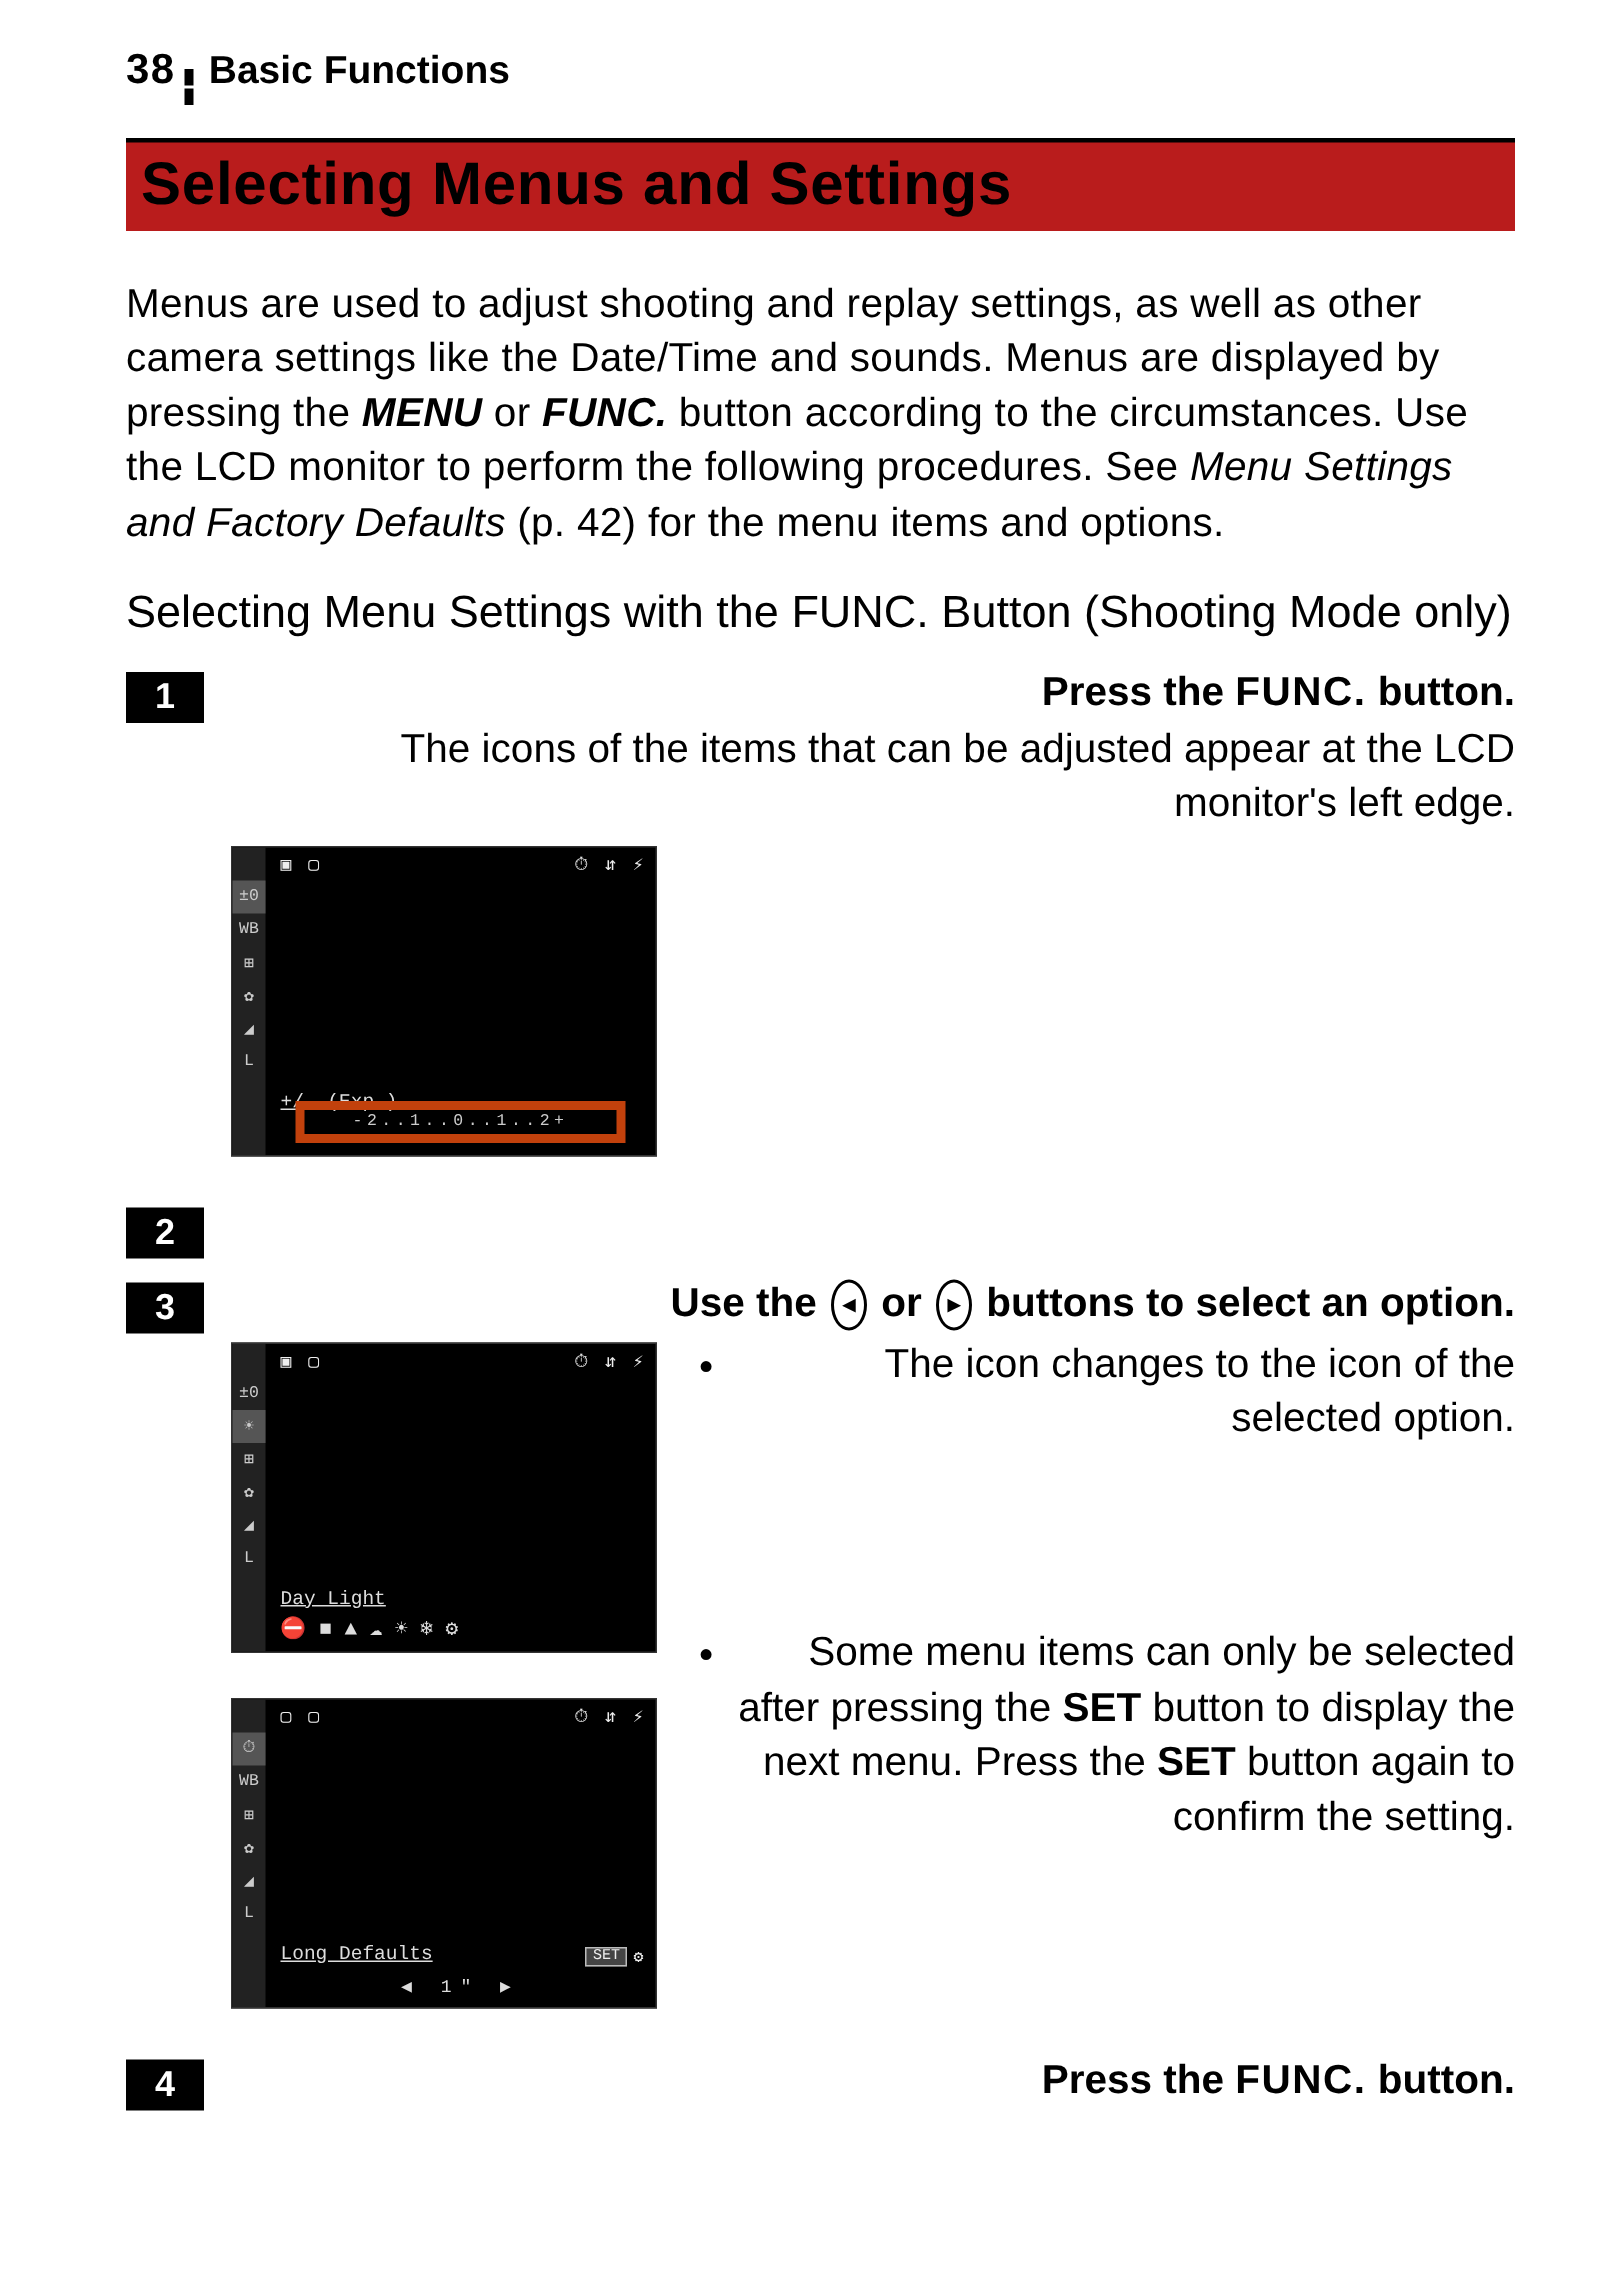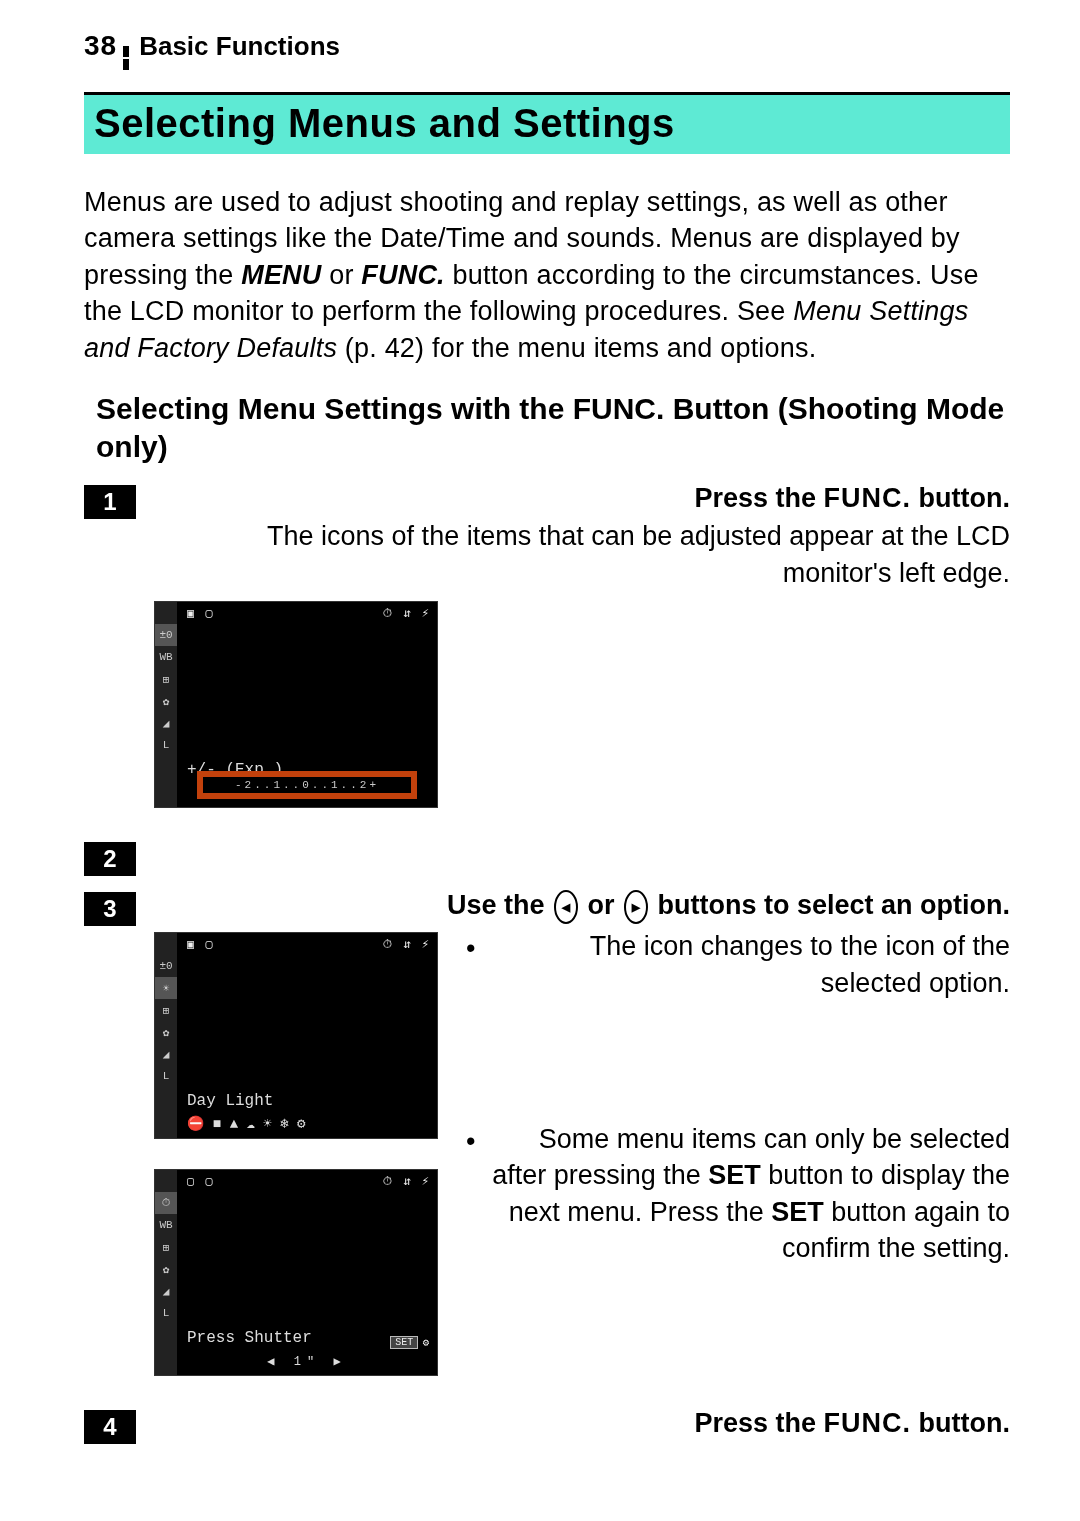--- a/index.html
+++ b/index.html
@@ -41,21 +41,21 @@
     width: 6px;
     height: 11px;
     background: #000;
   }
   .header .section {
     font-size: 26px;
   }
   
   .title-bar {
     border-top: 3px solid #000;
-    background: #5eead4;
+    background: #b91c1c;
     padding: 6px 10px 8px 10px;
     margin-bottom: 30px;
   }
   .title-bar h1 {
     margin: 0;
     font-size: 40px;
     font-weight: 800;
     letter-spacing: 0.5px;
     color: #000;
   }
@@ -68,22 +68,22 @@
   .intro .menu, .intro .func {
     font-weight: 800;
     font-style: italic;
   }
   .intro .italic {
     font-style: italic;
   }
   
   .subheading {
     font-size: 30px;
-    font-weight: 700;
-    margin: 0 0 18px 12px;
+    font-weight: 400;
+    margin: 0 0 18px 0;
     line-height: 1.25;
   }
   
   .step {
     display: flex;
     align-items: flex-start;
     margin-bottom: 14px;
   }
   .step-badge {
     flex: 0 0 auto;
@@ -160,21 +160,22 @@
     justify-content: space-between;
     color: #eee;
     font-size: 12px;
     letter-spacing: 2px;
   }
   .lcd .bottomlabel {
     position: absolute;
     left: 10px;
     bottom: 28px;
     color: #ddd;
-    font-size: 16px;
+    font-size: 13px;
+    text-decoration: underline;
   }
   .lcd .scale {
     position: absolute;
     left: 20px;
     right: 20px;
     bottom: 8px;
     height: 16px;
     border: 6px solid #c2410c;
     display: flex;
     align-items: center;
@@ -360,21 +361,21 @@
               <div class="sicon">⊞</div>
               <div class="sicon">✿</div>
               <div class="sicon">◢</div>
               <div class="sicon">L</div>
             </div>
             <div class="main">
               <div class="topicons">
                 <span>▢ ▢</span>
                 <span>⏱ ⇵ ⚡</span>
               </div>
-              <div class="bottomlabel">Press Shutter</div>
+              <div class="bottomlabel">Long Defaults</div>
               <div class="set-badge">
                 <span class="setbox">SET</span>
                 <span>⚙</span>
               </div>
               <div class="arrows">◀ 1" ▶</div>
             </div>
           </div>
 
         </div>
 

